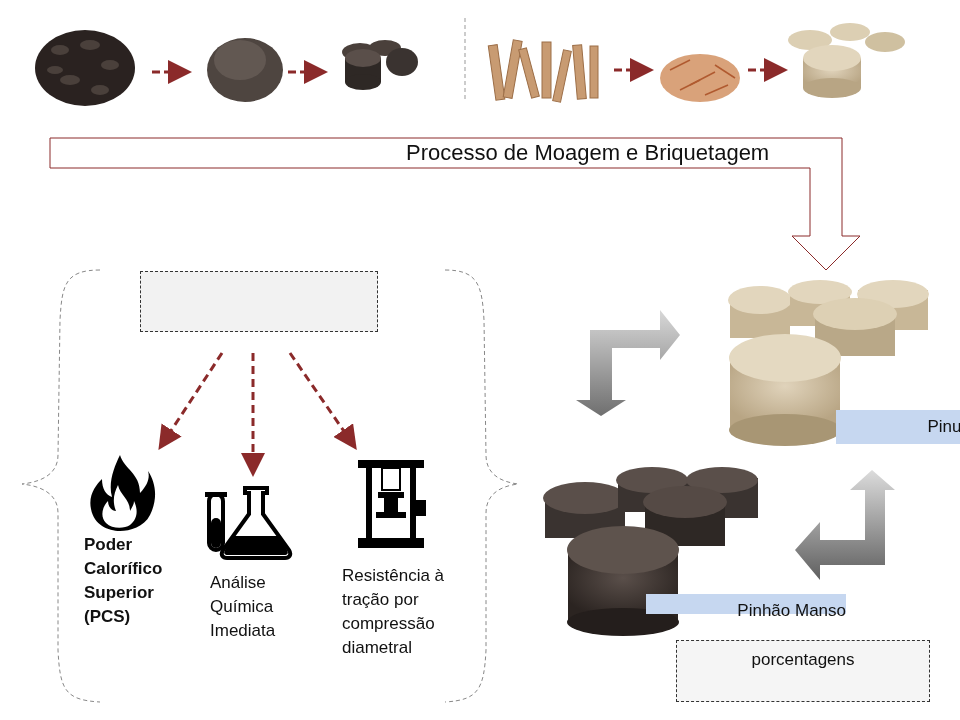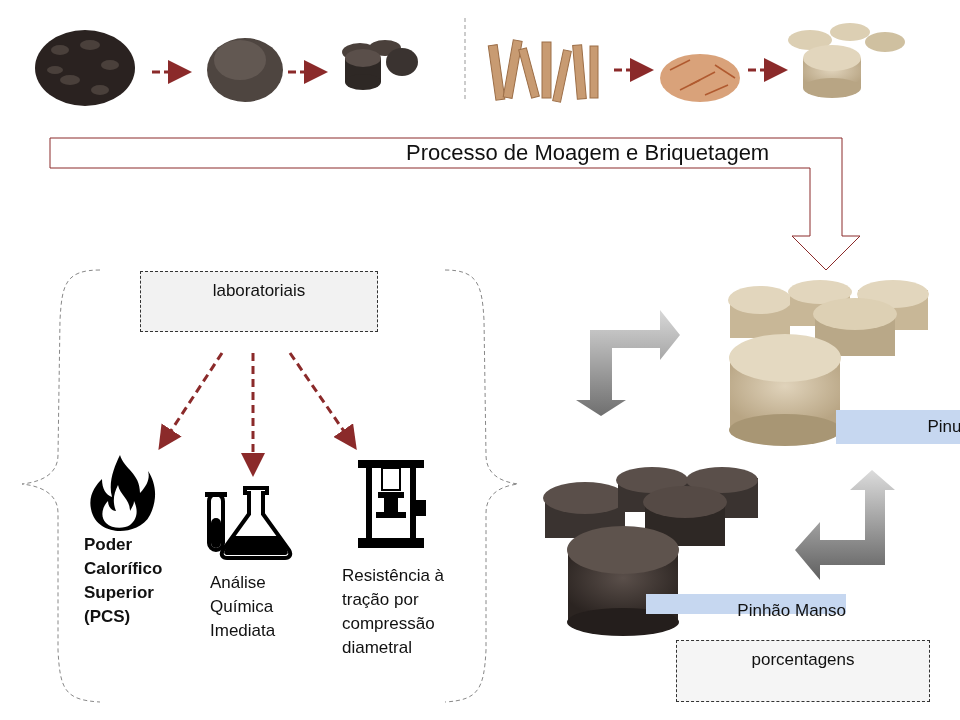--- a/index.html
+++ b/index.html
@@ -176,21 +176,20 @@
     <path d="M590,330 L660,330 L660,310 L680,335 L660,360 L660,348 L612,348 L612,400 L626,400 L601,416 L576,400 L590,400 Z" fill="url(#greyV)"></path>
   </g>
   <g>
     <path d="M872,470 L895,490 L885,490 L885,565 L820,565 L820,580 L795,550 L820,522 L820,540 L865,540 L865,490 L850,490 Z" fill="url(#greyV2)"></path>
   </g>
 </svg>
 
 <div class="abs" style="left:406px;top:140px;font-size:22px;line-height:26px;">Processo de Moagem e Briquetagem</div>
 
 <div class="abs box-dashed" style="left:140px;top:271px;width:238px;height:61px;padding-top:8px;">
-  <div>laboratoriais</div>
 </div>
 
 <div class="abs label" style="left:84px;top:533px;font-weight:bold;">
   <div>Poder</div>
   <div>Calorífico</div>
   <div>Superior</div>
   <div>(PCS)</div>
 </div>
 <div class="abs label" style="left:210px;top:571px;">
   <div>Análise</div>

